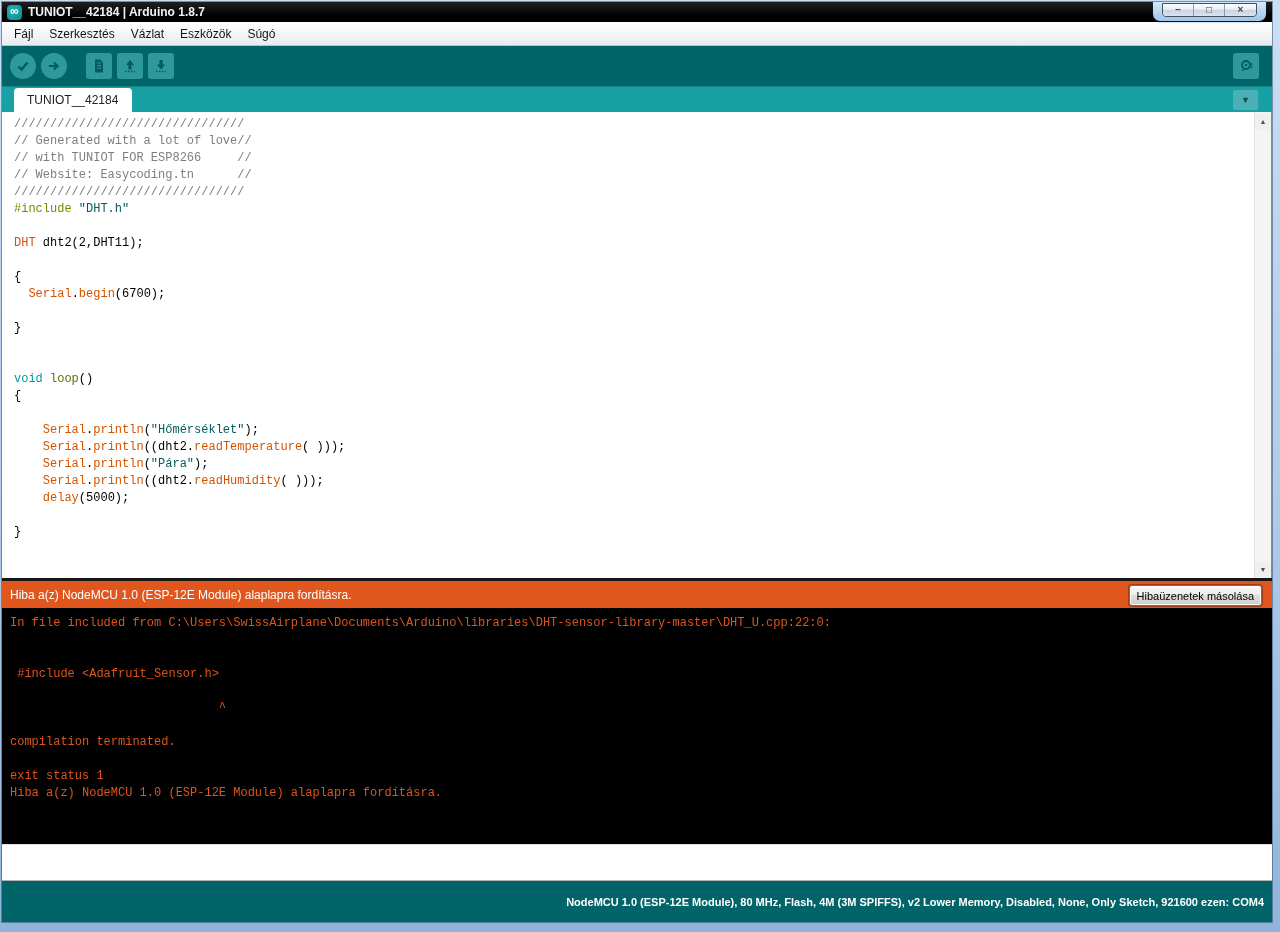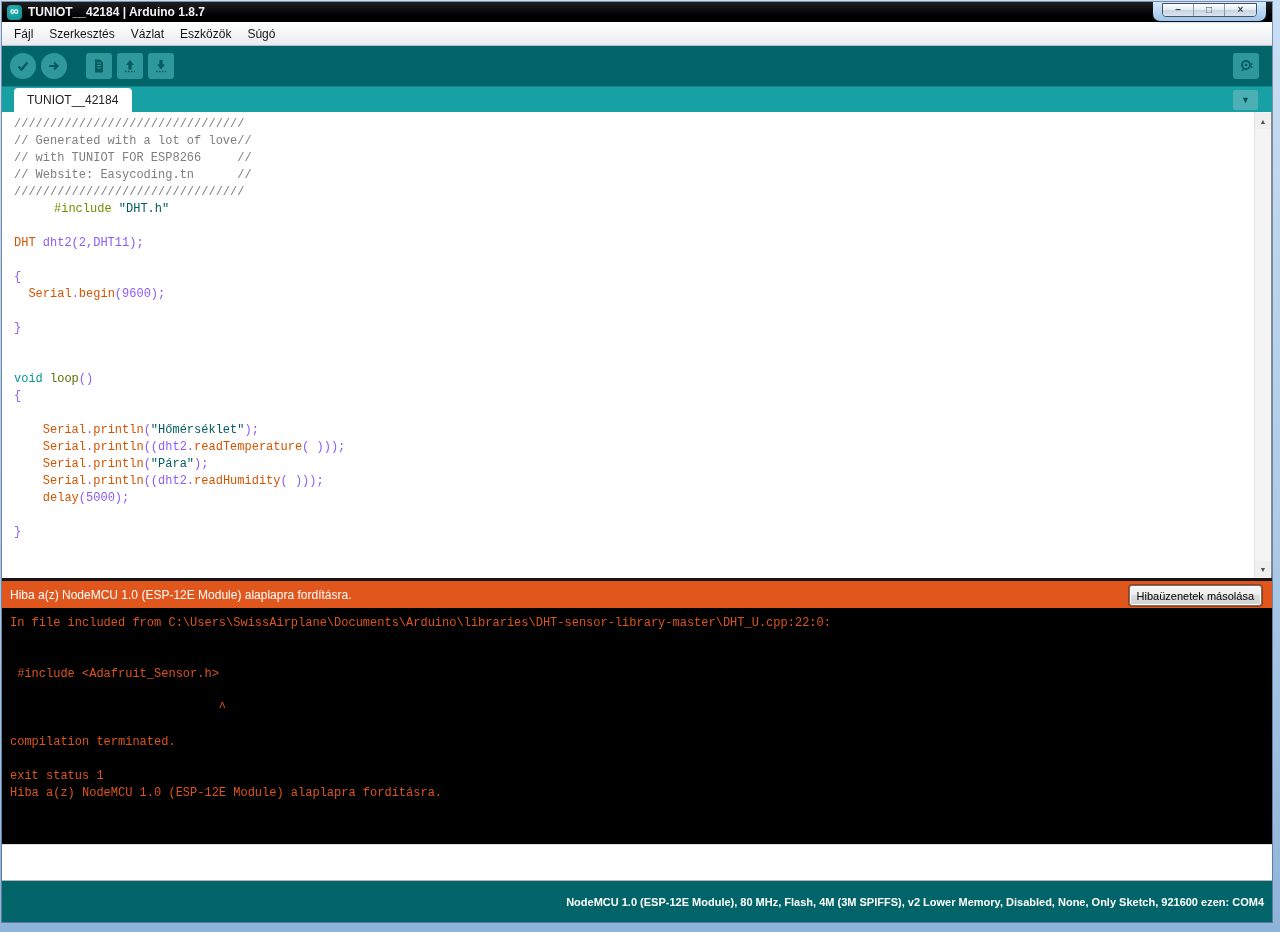--- a/index.html
+++ b/index.html
@@ -81,27 +81,27 @@
     height:466px; background:#FFF; position:relative; overflow:hidden; flex:0 0 auto;
     box-shadow:inset -19px 0 0 -18px #8A8A8A;
   }
   .code {
     padding:4px 0 0 12px;
     font-family:"Liberation Mono","DejaVu Sans Mono",monospace;
     font-size:12px; line-height:17px;
   }
   .code-line { height:17px; white-space:pre; }
   .tok-comment   { color:#7E7E7E; }
-  .tok-preproc   { color:#728E00;margin-left:40px; }
+  .tok-preproc   { color:#728E00; }
   .tok-string    { color:#005C5F; }
   .tok-keyword   { color:#00979C; }
   .tok-func      { color:#5E6D03; }
   .tok-builtin   { color:#D35400; }
   .tok-classname { color:#D35400; }
-  .tok-plain     { color:#8b5cf6; }
+  .tok-plain     { color:#000000; }
   .scrollbar {
     position:absolute; right:1px; top:0; bottom:0; width:17px;
     background:#F4F4F4; border-left:1px solid #E2E2E2;
   }
   .sb-arrow {
     position:absolute; left:0; width:100%; height:16px; display:grid;
     place-items:center; font-size:7px; color:#4E4E4E; background:#EFEFEF;
   }
   .sb-arrow.up { top:1px; } .sb-arrow.down { bottom:1px; }
   
@@ -223,21 +223,21 @@
         <div class="code-line"><span class="tok-comment">////////////////////////////////</span></div>
         <div class="code-line"><span class="tok-comment">// Generated with a lot of love//</span></div>
         <div class="code-line"><span class="tok-comment">// with TUNIOT FOR ESP8266     //</span></div>
         <div class="code-line"><span class="tok-comment">// Website: Easycoding.tn      //</span></div>
         <div class="code-line"><span class="tok-comment">////////////////////////////////</span></div>
         <div class="code-line"><span class="tok-preproc">#include </span><span class="tok-string">"DHT.h"</span></div>
         <div class="code-line"></div>
         <div class="code-line"><span class="tok-classname">DHT</span><span class="tok-plain"> dht2(2,DHT11);</span></div>
         <div class="code-line"></div>
         <div class="code-line"><span class="tok-plain">{</span></div>
-        <div class="code-line"><span class="tok-plain">  </span><span class="tok-builtin">Serial</span><span class="tok-plain">.</span><span class="tok-builtin">begin</span><span class="tok-plain">(9600);</span></div>
+        <div class="code-line"><span class="tok-plain">  </span><span class="tok-builtin">Serial</span><span class="tok-plain">.</span><span class="tok-builtin">begin</span><span class="tok-plain">(6700);</span></div>
         <div class="code-line"></div>
         <div class="code-line"><span class="tok-plain">}</span></div>
         <div class="code-line"></div>
         <div class="code-line"></div>
         <div class="code-line"><span class="tok-keyword">void</span><span class="tok-plain"> </span><span class="tok-func">loop</span><span class="tok-plain">()</span></div>
         <div class="code-line"><span class="tok-plain">{</span></div>
         <div class="code-line"></div>
         <div class="code-line"><span class="tok-plain">    </span><span class="tok-builtin">Serial</span><span class="tok-plain">.</span><span class="tok-builtin">println</span><span class="tok-plain">(</span><span class="tok-string">"Hőmérséklet"</span><span class="tok-plain">);</span></div>
         <div class="code-line"><span class="tok-plain">    </span><span class="tok-builtin">Serial</span><span class="tok-plain">.</span><span class="tok-builtin">println</span><span class="tok-plain">((dht2.</span><span class="tok-builtin">readTemperature</span><span class="tok-plain">( )));</span></div>
         <div class="code-line"><span class="tok-plain">    </span><span class="tok-builtin">Serial</span><span class="tok-plain">.</span><span class="tok-builtin">println</span><span class="tok-plain">(</span><span class="tok-string">"Pára"</span><span class="tok-plain">);</span></div>

